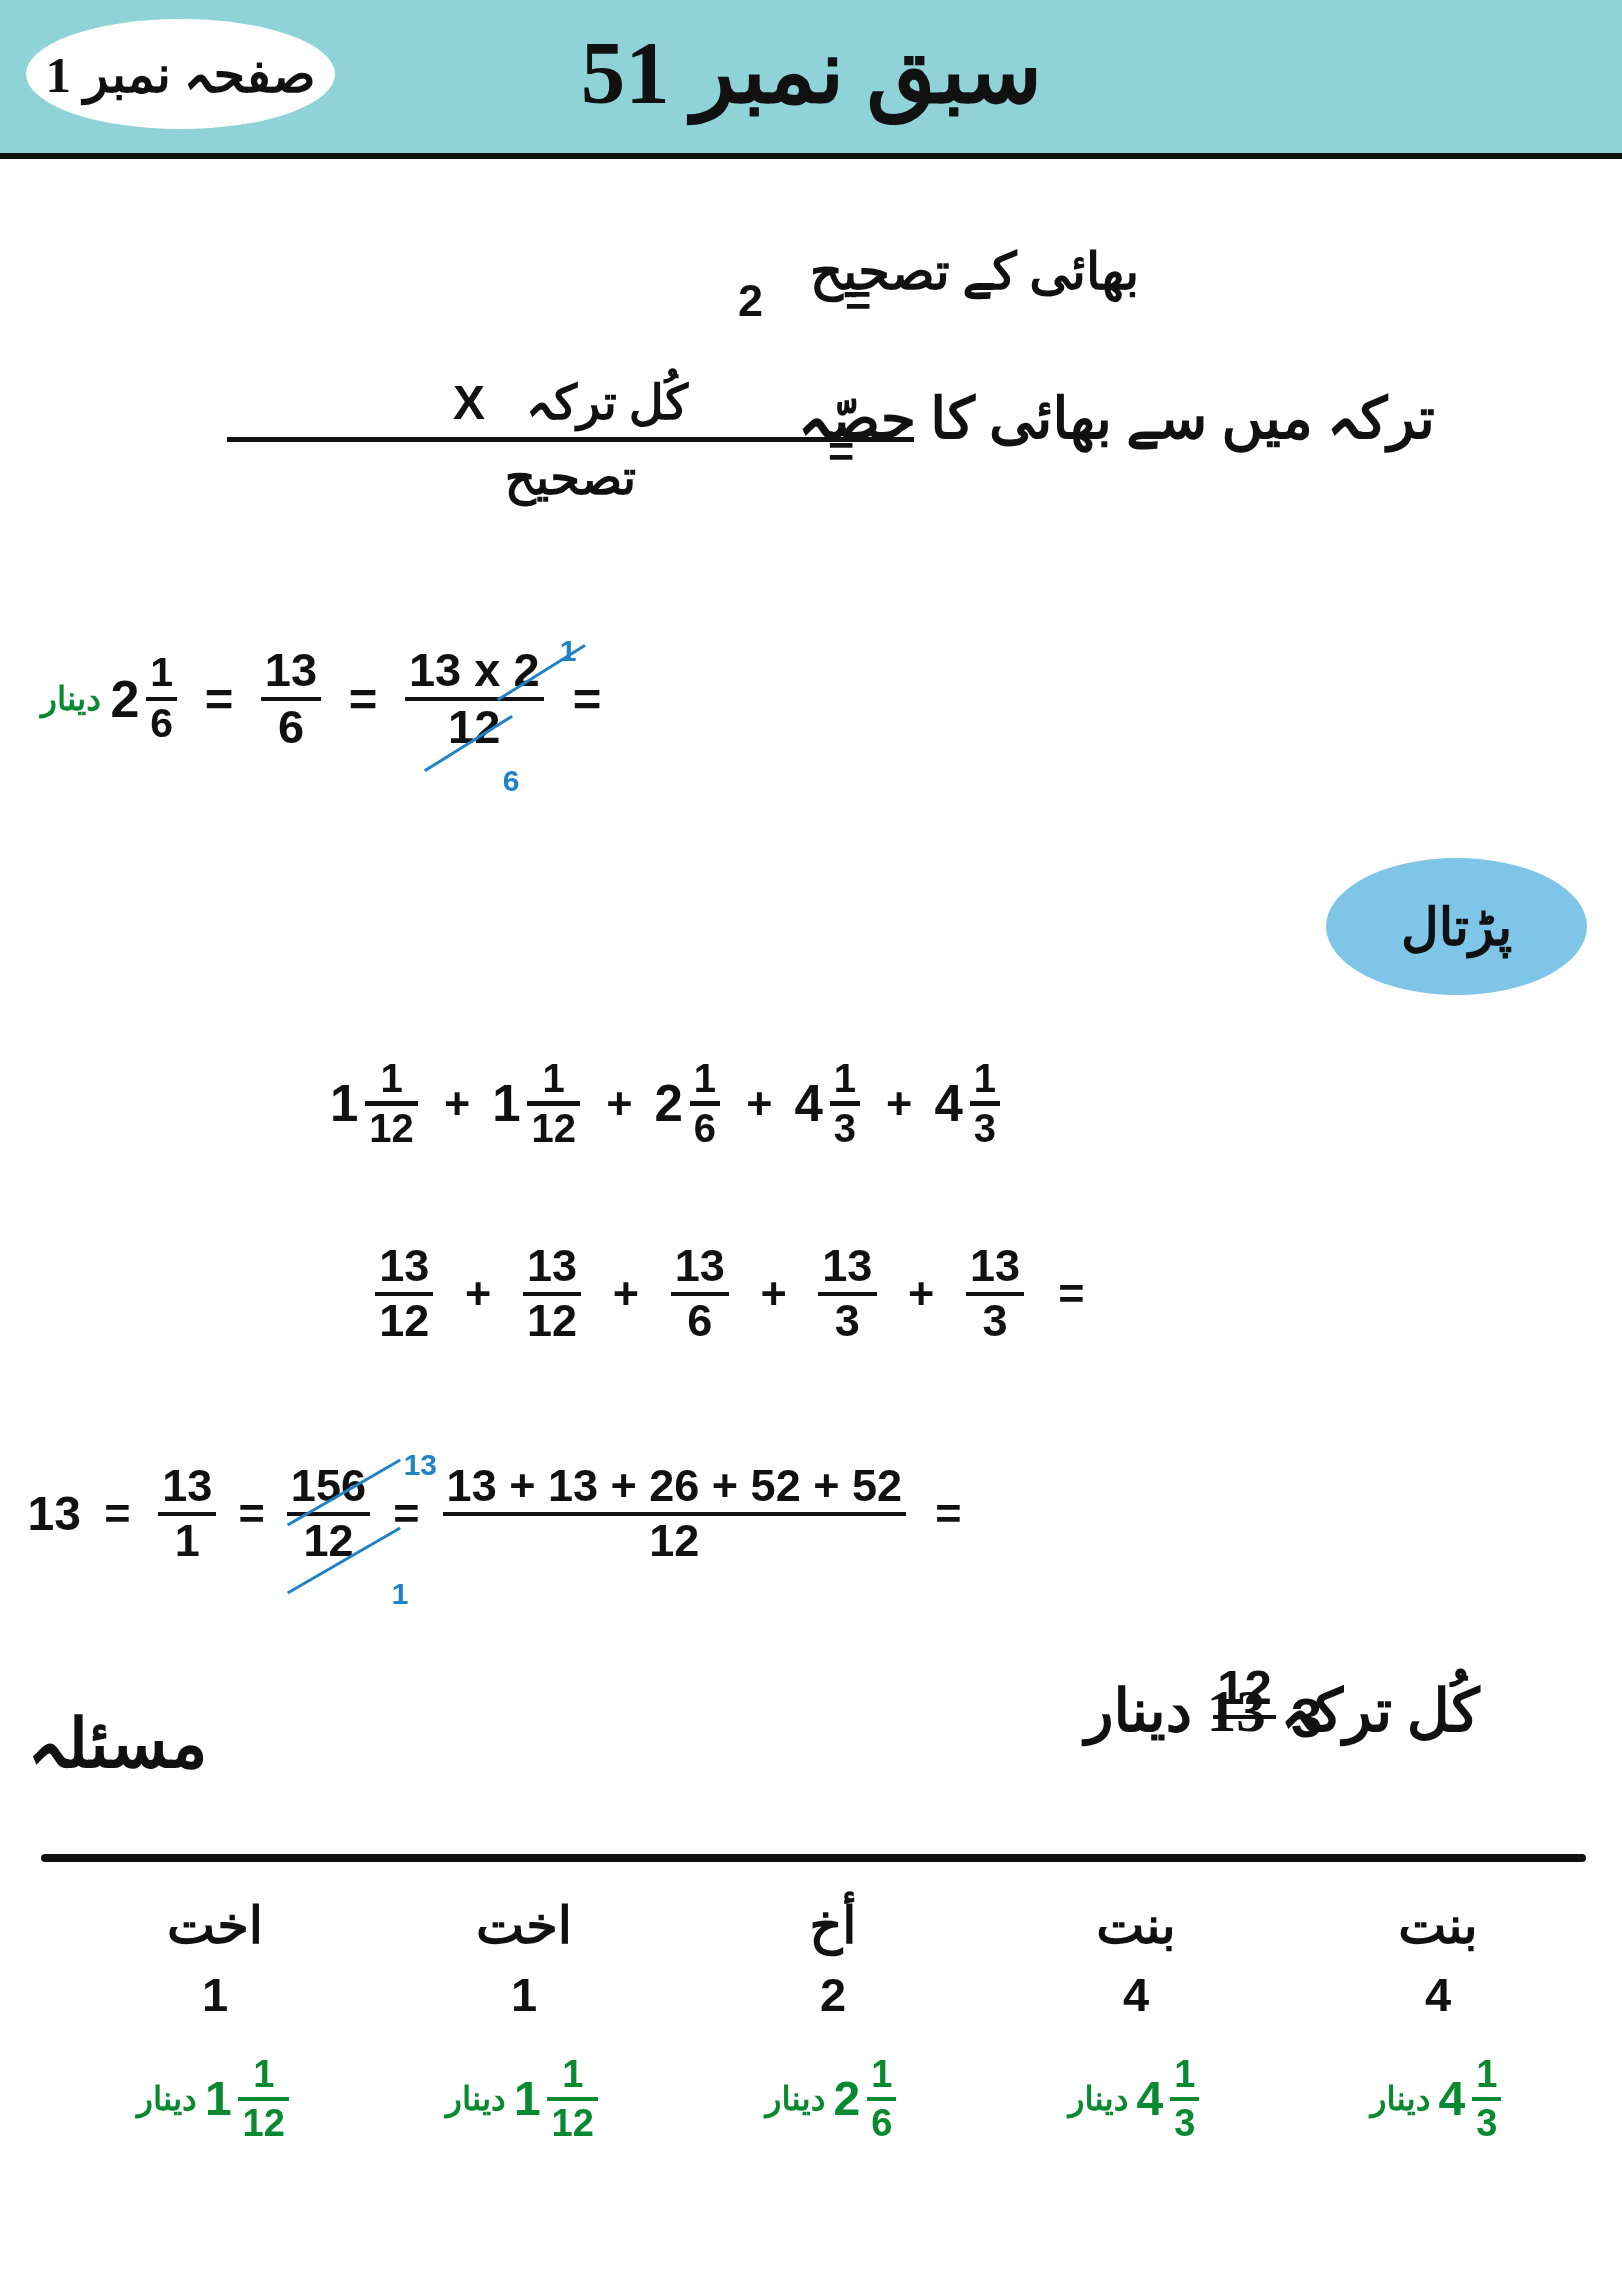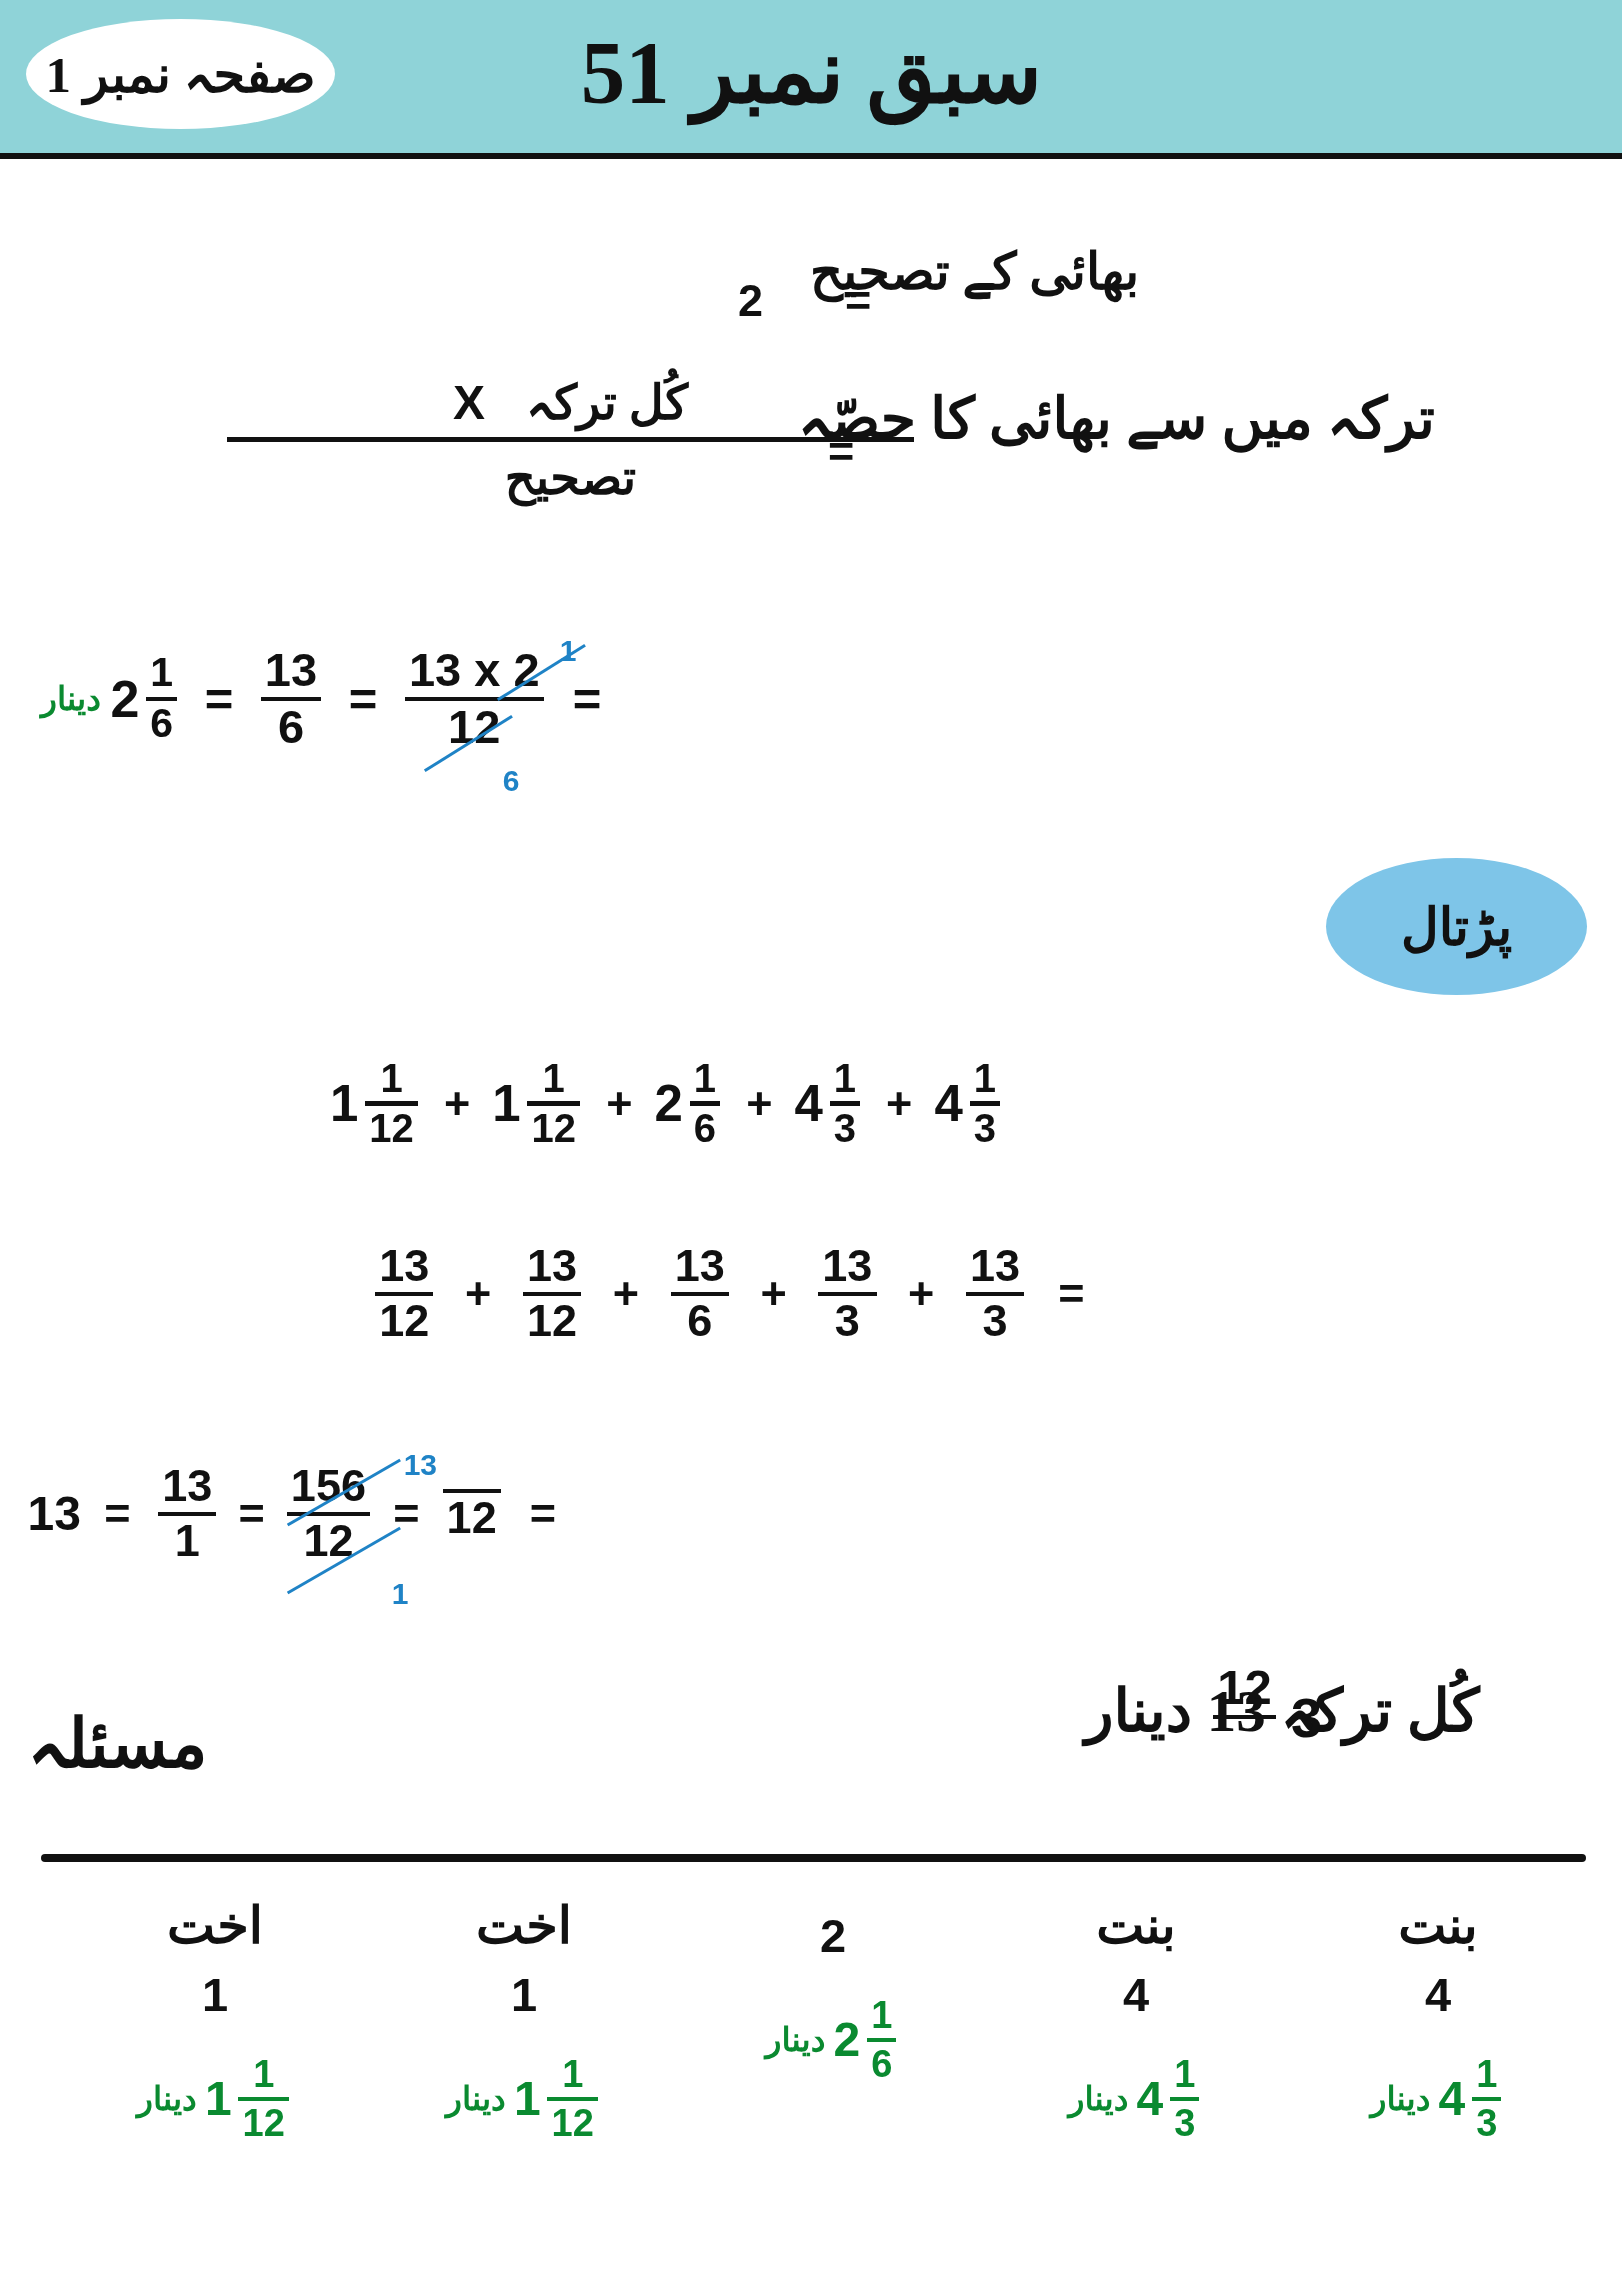--- a/index.html
+++ b/index.html
@@ -306,20 +306,21 @@
     </span>
     <span class="strike" style="width:130px; left:-4.1px; top:27.5px; transform:rotate(-30deg);"></span>
     <span class="strike" style="width:130px; left:-4.1px; top:96px; transform:rotate(-30deg);"></span>
     <span class="sup-blue" style="left:121px; top:-15px;">13</span>
     <span class="sup-blue" style="left:109px; top:114px;">1</span>
   </span>
 
   <span class="num" style="font-size:45px; margin:0 19px;">=</span>
 
   <span class="frac num" style="font-size:45px;">
+    <span class="top">13 + 13 + 26 + 52 + 52</span>
     <span class="bar"></span>
     <span class="bot">12</span>
   </span>
   <span class="num" style="font-size:45px; margin-left:25px;">=</span>
 </div>
 
 <div class="abs" id="tbl-head">
 
   <div class="abs urdu" style="left:1085px; top:-13.7px; font-size:59px;">کُل ترکہ 13 دینار</div>
   <div class="abs urdu" style="left:1222px; top:13.7px; font-size:0px;"></div>
@@ -366,20 +367,21 @@
       <span class="frac" style="font-size:38px;">
         <span class="top">1</span>
         <span class="bar" style="background:#0a8a30;"></span>
         <span class="bot">3</span>
       </span>
     </span>
   </div>
 </div>
 
 <div class="tcol" style="right:646px; top:1896px; width:288px;">
+  <div class="urdu" style="font-size:51px;">أخ</div>
   <div class="num" style="font-size:47px; margin-top:12.4px;">2</div>
   <div class="row" style="justify-content:center; margin-top:33px;">
     <span class="urdu green" style="font-size:33px; margin-right:8.2px;">دینار</span>
     <span class="mixed num green" style="font-size:48px;">
       <span class="whole">2</span>
       <span class="frac" style="font-size:38px;">
         <span class="top">1</span>
         <span class="bar" style="background:#0a8a30;"></span>
         <span class="bot">6</span>
       </span>

